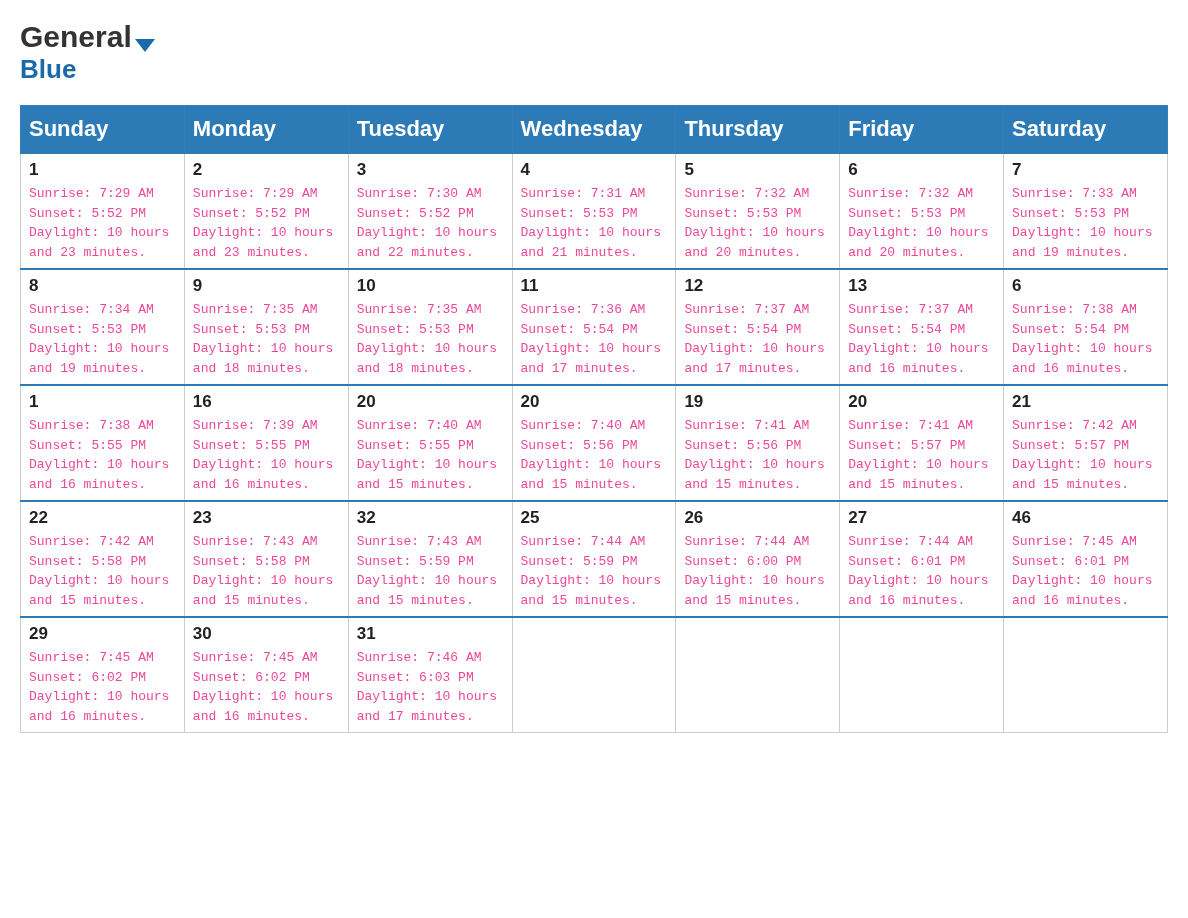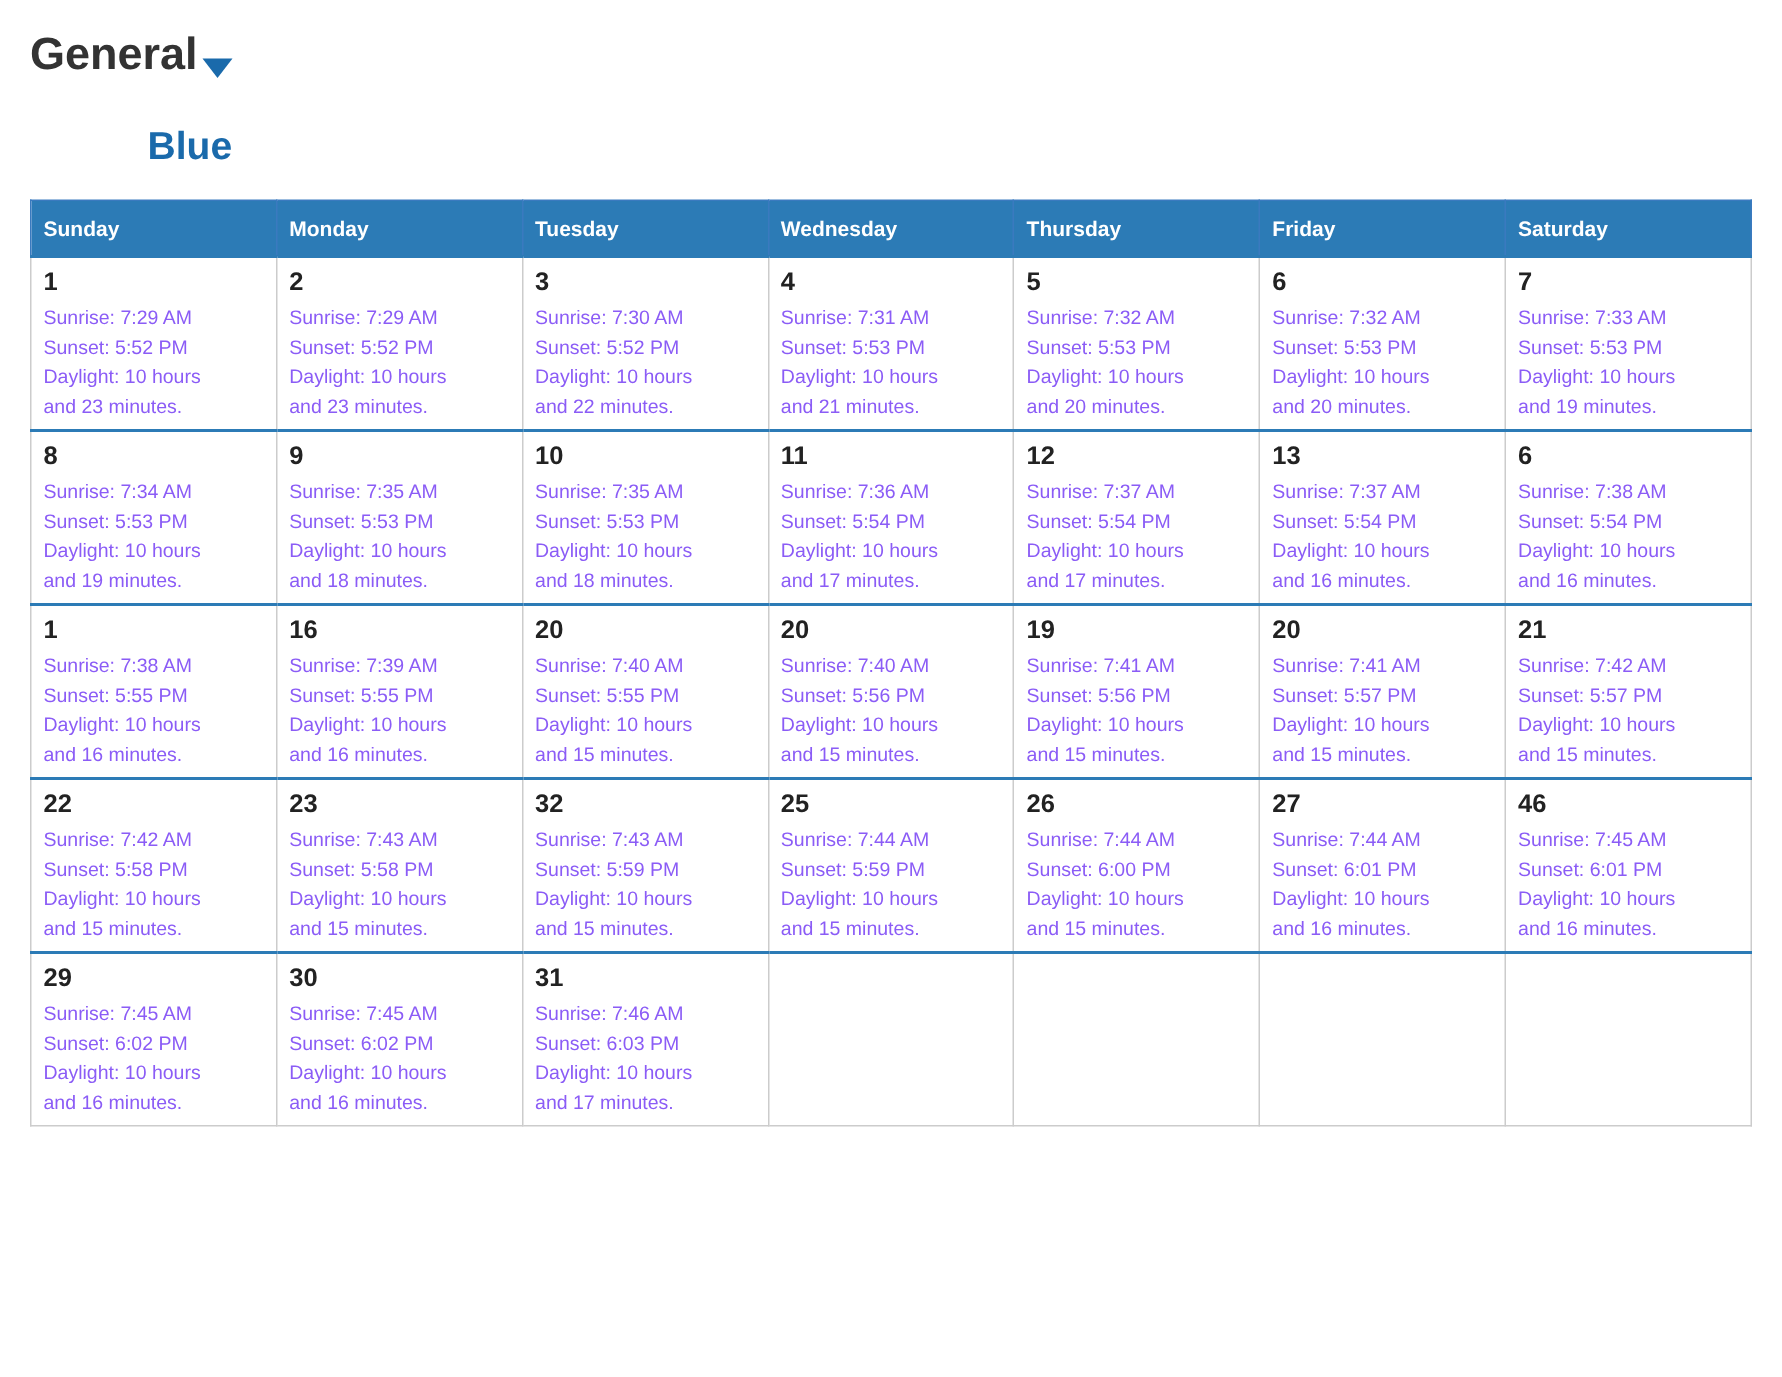--- a/index.html
+++ b/index.html
@@ -12,22 +12,21 @@
     }
     .header {
       display: flex;
       justify-content: space-between;
       align-items: flex-start;
       margin-bottom: 20px;
     }
     .logo {
       display: flex;
       flex-direction: column;
-      align-items: flex-end;
-      gap: 28px;
+      align-items: flex-start;
     }
     .title-block {
       text-align: right;
     }
     .month-title {
       font-size: 52px;
       font-weight: bold;
       color: #222;
       line-height: 1.1;
     }
@@ -36,21 +35,21 @@
       color: #444;
     }
     .calendar-table {
       width: 100%;
       border-collapse: collapse;
       border: 1px solid #3a7abf;
     }
     .calendar-table th {
       background-color: #2c7bb6;
       color: #fff;
-      font-size: 14px;
+      font-size: 22px;
       font-weight: bold;
       padding: 10px 8px;
       text-align: left;
       border: 1px solid #3a7abf;
     }
     .calendar-table td {
       vertical-align: top;
       padding: 6px 8px;
       border: 1px solid #ccc;
       border-top: 2px solid #2c7bb6;
@@ -61,21 +60,22 @@
     .day-number {
       font-size: 17px;
       font-weight: bold;
       color: #222;
       display: block;
       margin-bottom: 4px;
     }
     .day-info {
       font-size: 13px;
       line-height: 1.5;
-      color: #8b5cf6;
+      color: #ec4899;
+      font-family: Liberation Mono, monospace;
     }
     .empty-cell {
       border-top: 2px solid #2c7bb6;
       background: #fff;
     }
     .logo-line1 {
       display: flex;
       align-items: center;
     }
   </style>

